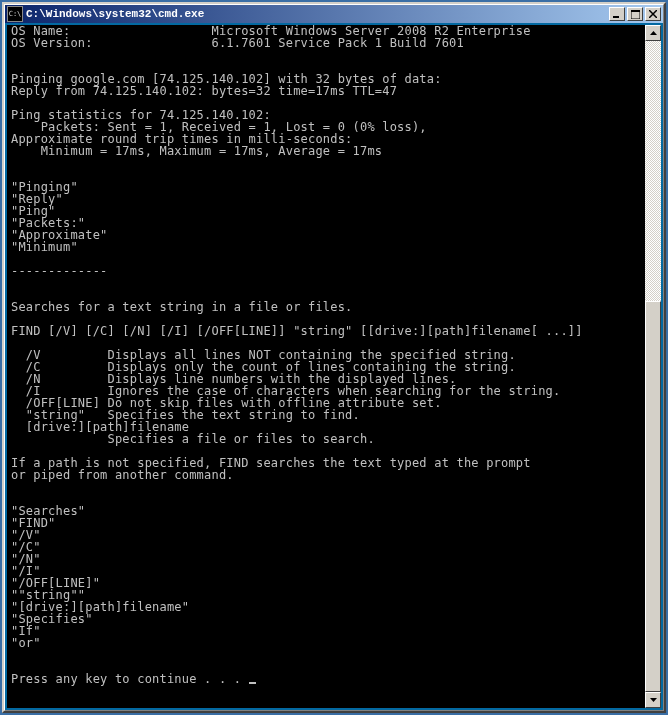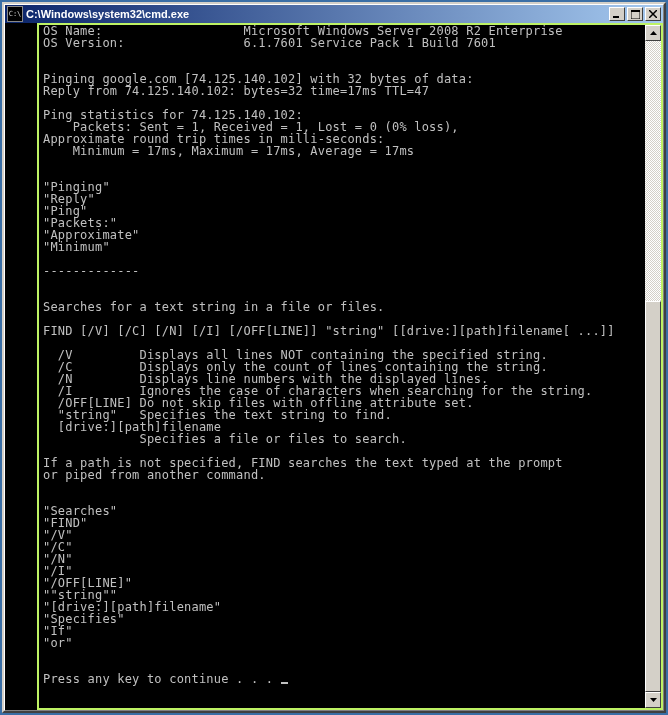--- a/index.html
+++ b/index.html
@@ -58,20 +58,21 @@
       font-size: 7px;
       color: #ccc;
       font-weight: normal;
       font-family: monospace;
     }
     .titlebar-text {
       flex: 1;
       white-space: nowrap;
       overflow: hidden;
       letter-spacing: 0;
+      font-family: Liberation Mono, monospace;
     }
     .titlebar-buttons {
       display: flex;
       gap: 0;
     }
     .titlebar-btn {
       width: 16px;
       height: 14px;
       background: #d4d0c8;
       border: 1px solid;
@@ -81,24 +82,23 @@
       justify-content: center;
       margin-left: 2px;
       cursor: default;
     }
     .titlebar-btn svg {
       display: block;
     }
     .content-wrapper {
       flex: 1;
       display: flex;
-      background: #bef264;
+      background: #0369a1;
       padding: 2px;
       min-height: 0;
-      margin-left: 32px;
     }
     .console-area {
       flex: 1;
       display: flex;
       min-height: 0;
     }
     .console {
       flex: 1;
       background: #000;
       color: #c0c0c0;

